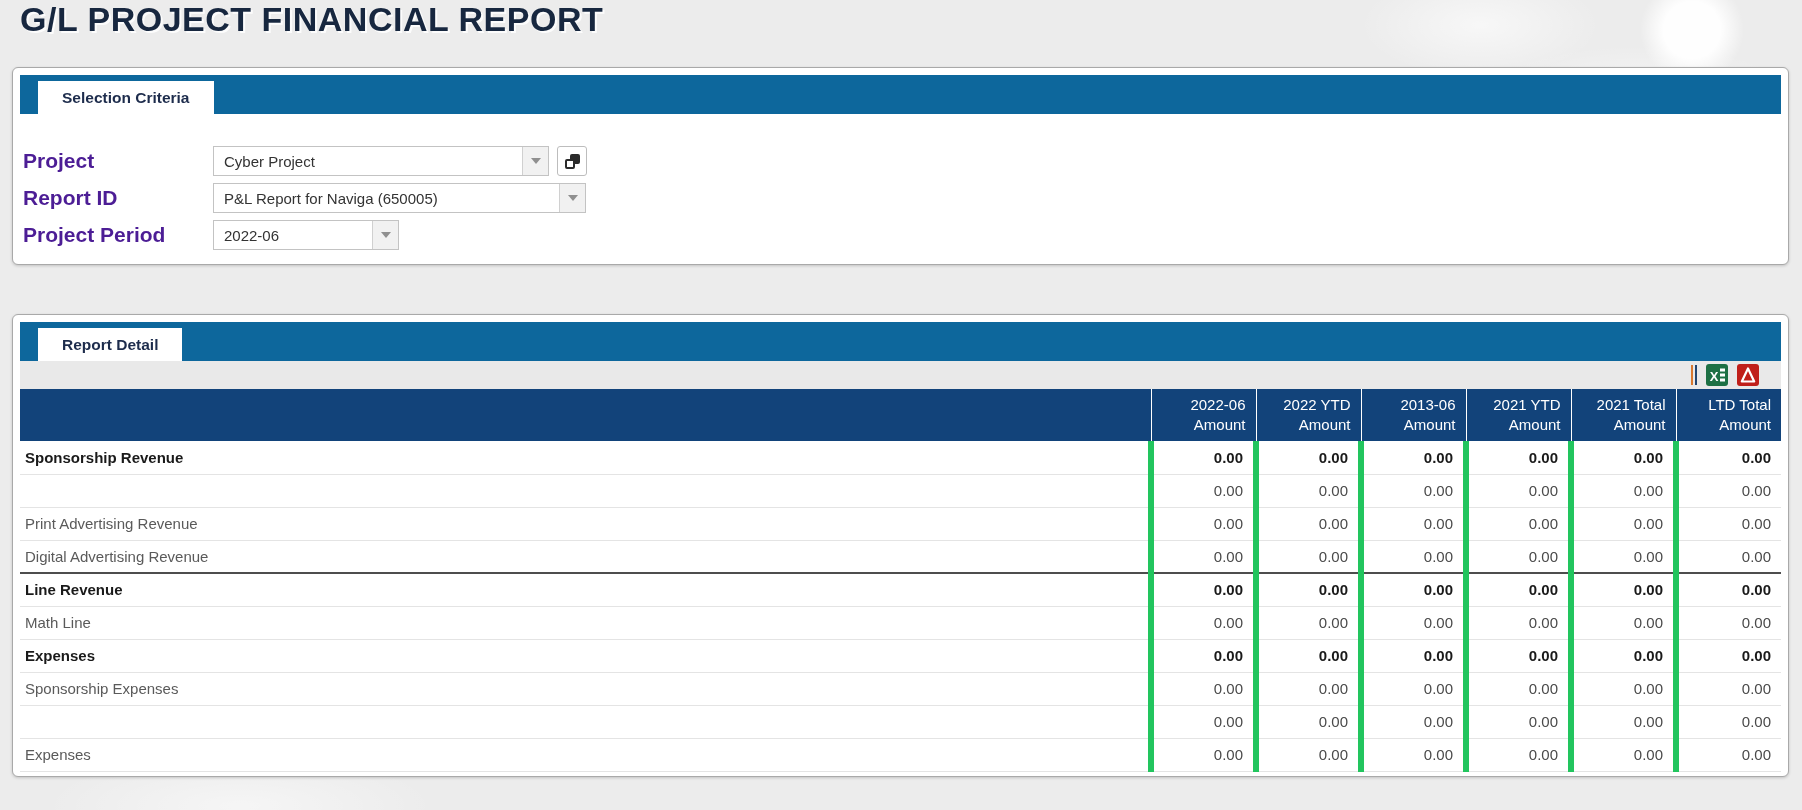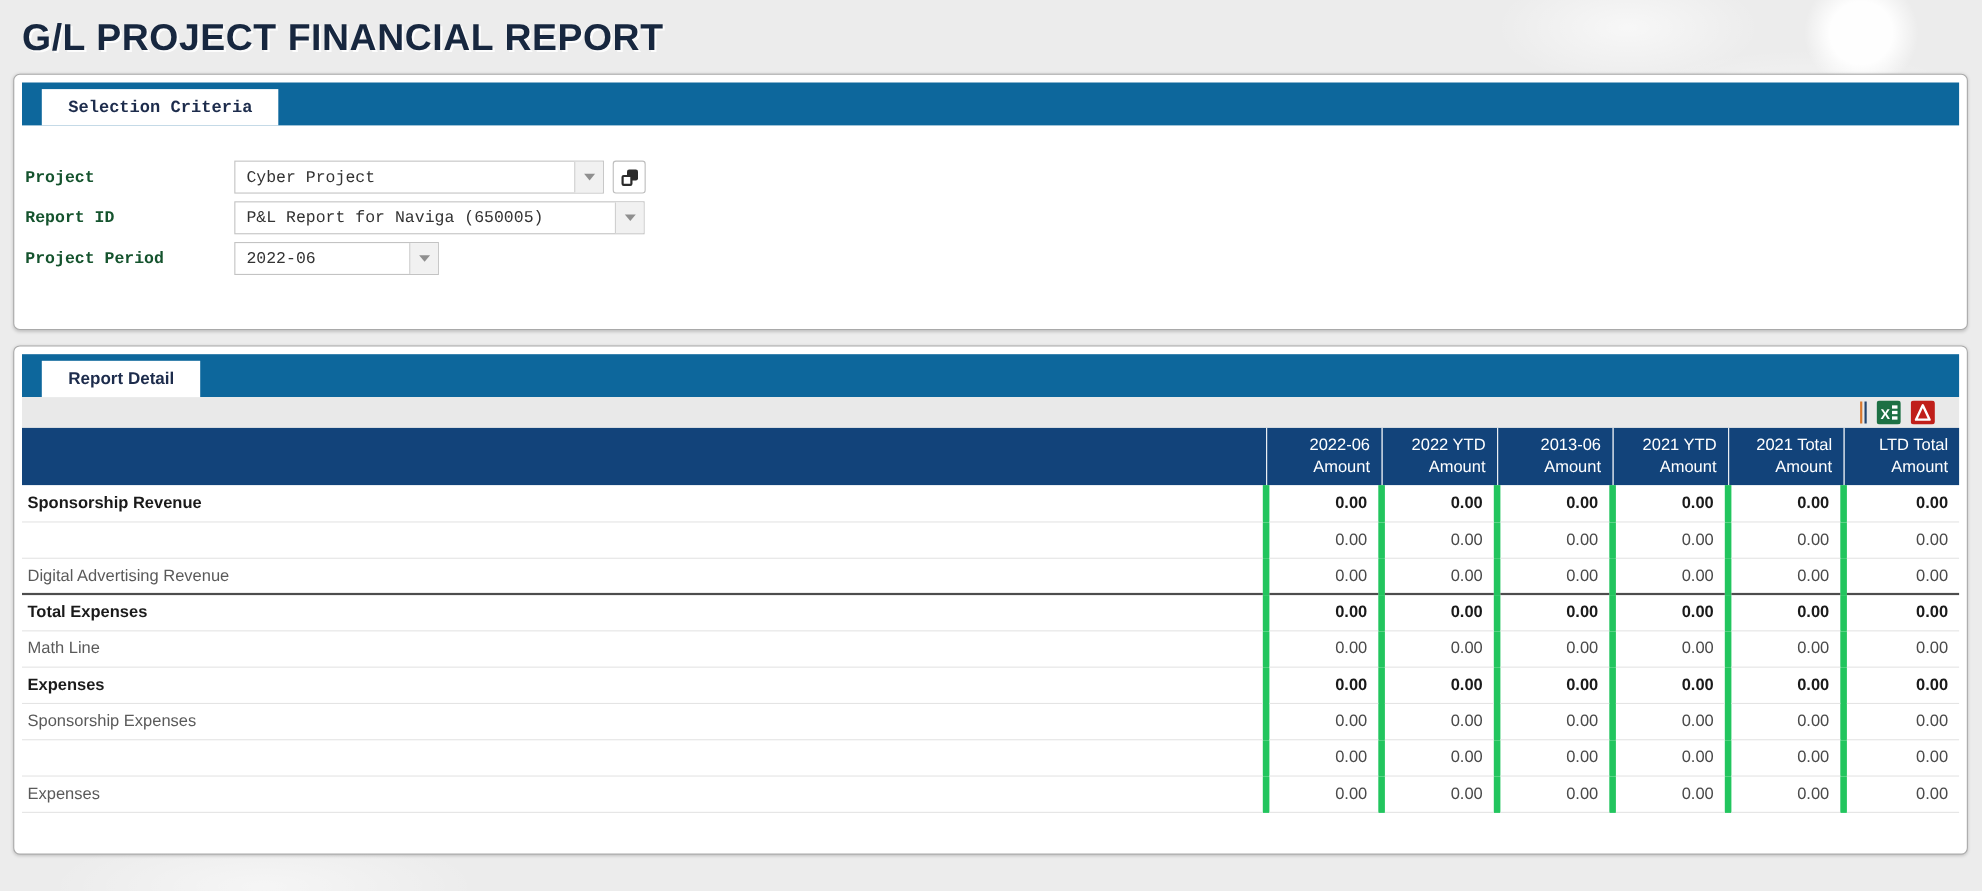--- a/index.html
+++ b/index.html
@@ -8,51 +8,51 @@
     font-family: "Liberation Sans", sans-serif;
     background-color: #ececec;
     background-image:
       radial-gradient(circle 52px at 1692px 30px, rgba(255,255,255,0.95) 55%, rgba(255,255,255,0) 100%),
       radial-gradient(ellipse 160px 70px at 1480px 25px, rgba(255,255,255,0.6), rgba(255,255,255,0) 75%),
       radial-gradient(ellipse 200px 60px at 1640px 90px, rgba(255,255,255,0.45), rgba(255,255,255,0) 75%),
       radial-gradient(ellipse 260px 70px at 240px 806px, rgba(255,255,255,0.5), rgba(255,255,255,0) 75%);
     position: relative;
   }
   .page-title {
-    position: absolute; left: 20px; top: 15px;
+    position: absolute; left: 20px; top: 0;
     font-size: 34px; font-weight: bold; letter-spacing: 0.5px;
     color: #17273f;
     text-shadow: 2px 2px 0 rgba(255,255,255,0.85);
   }
   .panel {
     position: absolute; left: 12px; width: 1777px;
     background: #ffffff;
     border: 1px solid #a9a9a9; border-radius: 6px;
     box-shadow: 0 1px 3px rgba(0,0,0,0.18);
     padding: 7px;
   }
-  .panel-selection { top: 67px; height: 233px; font-family: Liberation Mono, monospace; }
+  .panel-selection { top: 67px; height: 198px; }
   .panel-report   { top: 314px; height: 463px; }
 
   .tabbar {
     height: 39px; background: #0d679c;
     display: flex; align-items: flex-end;
   }
   .tab {
     height: 33px; margin-left: 18px; padding: 0 24px;
     background: #ffffff;
     display: flex; align-items: center;
     font-size: 15.5px; font-weight: bold; color: #1d2c4c;
     white-space: nowrap;
   }
 
   
   .form { margin: 32px 0 0 3px; }
   .form-row { display: flex; align-items: center; height: 30px; margin-bottom: 7px; }
-  .form-label { width: 190px; font-size: 15px; font-weight: bold; color: #14532d; }
+  .form-label { width: 190px; font-size: 21px; font-weight: bold; color: #4c1d95; }
   .select-box {
     height: 30px; background: #fff;
     border: 1px solid #c3c3c3;
     display: flex; align-items: stretch; cursor: default;
   }
   .select-value {
     flex: 1; display: flex; align-items: center;
     padding-left: 10px; font-size: 15px; color: #333;
     white-space: nowrap; overflow: hidden;
   }
@@ -230,33 +230,42 @@
   <tr>
     <td class="label"></td>
     <td class="val">0.00</td>
     <td class="val">0.00</td>
     <td class="val">0.00</td>
     <td class="val">0.00</td>
     <td class="val">0.00</td>
     <td class="val">0.00</td>
   </tr>
 
+  <tr>
+    <td class="label">Print Advertising Revenue</td>
+    <td class="val">0.00</td>
+    <td class="val">0.00</td>
+    <td class="val">0.00</td>
+    <td class="val">0.00</td>
+    <td class="val">0.00</td>
+    <td class="val">0.00</td>
+  </tr>
 
   <tr>
     <td class="label">Digital Advertising Revenue</td>
     <td class="val">0.00</td>
     <td class="val">0.00</td>
     <td class="val">0.00</td>
     <td class="val">0.00</td>
     <td class="val">0.00</td>
     <td class="val">0.00</td>
   </tr>
 
   <tr class="bold sep">
-    <td class="label">Total Expenses</td>
+    <td class="label">Line Revenue</td>
     <td class="val">0.00</td>
     <td class="val">0.00</td>
     <td class="val">0.00</td>
     <td class="val">0.00</td>
     <td class="val">0.00</td>
     <td class="val">0.00</td>
   </tr>
 
   <tr>
     <td class="label">Math Line</td>

